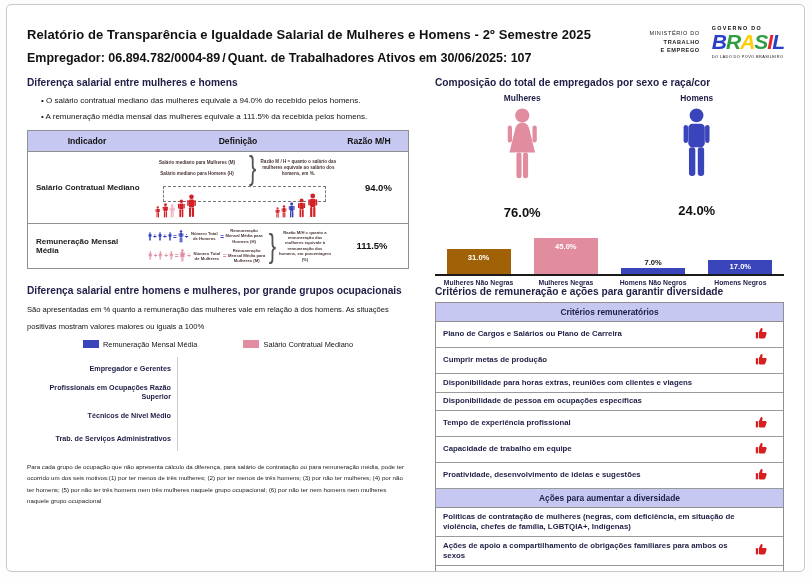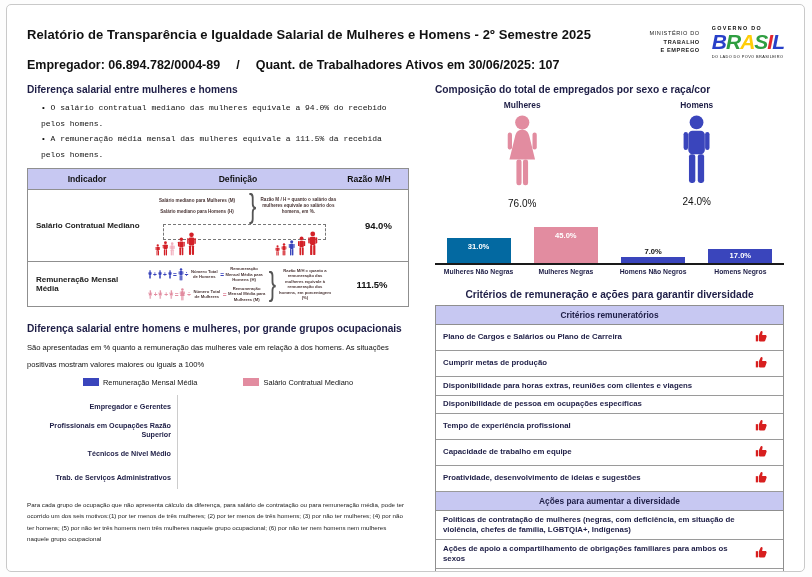--- a/index.html
+++ b/index.html
@@ -4,37 +4,37 @@
 <style>
   * { margin:0; padding:0; box-sizing:border-box; }
   html,body { width:812px; height:577px; background:#fdfdfd; font-family:"Liberation Sans", sans-serif; color:#111; }
   .page { position:absolute; left:6px; top:4px; width:799px; height:568px; background:#fff;
           border:1px solid #c9c9c9; border-radius:5px; padding:14px 20px 8px 20px; overflow:hidden; }
 
   
   .header { display:flex; justify-content:space-between; align-items:flex-start; }
   .titles { padding-top:8px; }
   .title-main { font-size:13px; font-weight:bold; letter-spacing:.1px; }
-  .title-sub { font-size:12.5px; font-weight:bold; margin-top:16px; display:flex; gap:16px; }
+  .title-sub { font-size:12.5px; font-weight:bold; margin-top:9px; display:flex; gap:2px; }
   .logo-wrap { display:flex; align-items:center; gap:12px; padding-top:6px; }
   .ministry { text-align:right; font-size:5.6px; letter-spacing:.6px; color:#222; line-height:1.55; }
   .ministry .b { font-weight:bold; }
   .brasil { text-align:left; }
   .brasil .gov { font-size:5.4px; font-weight:bold; letter-spacing:1.3px; }
   .brasil .word { font-size:21px; font-weight:bold; line-height:1; letter-spacing:-1px; font-style:italic; }
   .brasil .tag { font-size:3.9px; letter-spacing:.4px; margin-top:2px; }
 
   
   .cols { display:flex; gap:26px; margin-top:12px; }
   .col-l { width:382px; }
   .col-r { width:363px; }
   .sec-h { font-size:10.2px; font-weight:bold; color:#1e1e46; margin-bottom:5px; }
 
   
-  .bullets { list-style:none; margin:2px 0 6px 14px;font-family:Liberation Mono, monospace; }
+  .bullets { list-style:none; margin:2px 0 6px 14px; }
   .bullets li { font-size:8px; line-height:1.95; }
   .bullets li::before { content:"• "; }
 
   
   .ind-table { border:1px solid #8f8f8f; width:100%; }
   .ind-head { display:grid; grid-template-columns:118px 1fr 78px; background:#c7c8f2; border-bottom:1px solid #8f8f8f; }
   .ind-head span { font-size:8.6px; font-weight:bold; text-align:center; padding:5px 2px; }
   .ind-row { display:grid; grid-template-columns:118px 1fr 78px; align-items:center; }
   .ind-row + .ind-row { border-top:1px solid #8f8f8f; }
   .ind-name { font-size:8px; font-weight:bold; color:#222; padding:4px 4px 4px 8px; }
@@ -65,21 +65,21 @@
   .occ-row { display:flex; align-items:center; min-height:23.5px; }
   .occ-label { width:150px; text-align:right; padding-right:6px; font-size:7.2px; font-weight:bold; color:#1e1e46; }
   .occ-plot { position:relative; flex:1; align-self:stretch; border-left:1px solid #ccc; display:flex; flex-direction:column; justify-content:center; }
   .occ-bar { height:10.5px; color:#fff; font-size:7px; font-weight:bold; text-align:right; padding-right:3px; line-height:10.5px; }
   .footnote { font-size:6.2px; line-height:1.85; color:#222; margin-top:10px; }
 
   
   .figures { display:flex; justify-content:space-around; margin-top:2px; }
   .figure { text-align:center; width:120px; }
   .fig-label { font-size:8.4px; font-weight:bold; color:#1e1e46; margin-bottom:4px; }
-  .fig-value { font-size:10px; font-weight:normal; margin-top:6px; }
+  .fig-value { font-size:13px; font-weight:bold; margin-top:20px; }
   .comp-chart { margin-top:14px; }
   .comp-bars { display:flex; align-items:flex-end; height:40px; }
   .comp-slot { width:25%; display:flex; flex-direction:column; align-items:center; justify-content:flex-end; }
   .comp-bar { width:64px; color:#fff; font-size:7.6px; font-weight:bold; text-align:center; }
   .comp-above { font-size:7.6px; font-weight:bold; color:#111; margin-bottom:1px; }
   .comp-base { border-top:2px solid #1a1a1a; }
   .comp-cats { display:flex; margin-top:3px; }
   .comp-cat { width:25%; text-align:center; font-size:6.8px; font-weight:bold; color:#1e1e46; }
 
   
@@ -390,21 +390,21 @@
                 <rect x="6.5" y="29" width="4.6" height="21" rx="1.8"></rect>
                 <rect x="12.9" y="29" width="4.6" height="21" rx="1.8"></rect>
               </svg></div>
           <div class="fig-value">24.0%</div>
         </div>
       </div>
 
       <div class="comp-chart">
         <div class="comp-bars" id="comp-bars">
             <div class="comp-slot">
-              <div class="comp-bar" style="height:25px;background:#0369a1;line-height:18px">31.0%</div>
+              <div class="comp-bar" style="height:25px;background:#a16207;line-height:18px">31.0%</div>
             </div>
             <div class="comp-slot">
               <div class="comp-bar" style="height:36px;background:#E28CA0;line-height:18px">45.0%</div>
             </div>
             <div class="comp-slot">
               <div class="comp-above">7.0%</div>
       <div class="comp-bar" style="height:6px;background:#3A45BC"></div>
             </div>
             <div class="comp-slot">
               <div class="comp-bar" style="height:14px;background:#3A45BC;line-height:14px">17.0%</div>
@@ -412,21 +412,21 @@
           </div>
         <div class="comp-base"></div>
         <div class="comp-cats" id="comp-cats">
             <div class="comp-cat">Mulheres Não Negras</div>
             <div class="comp-cat">Mulheres Negras</div>
             <div class="comp-cat">Homens Não Negros</div>
             <div class="comp-cat">Homens Negros</div>
           </div>
       </div>
 
-      <div class="sec-h" style="margin-top:14px;text-align:center;">Critérios de remuneração e ações para garantir diversidade</div>
+      <div class="sec-h" style="">Critérios de remuneração e ações para garantir diversidade</div>
       <div class="crit-table" id="crit-table">
           <div class="crit-sec-h">Critérios remuneratórios</div>
           <div class="crit-row">
             <span class="crit-label">Plano de Cargos e Salários ou Plano de Carreira</span>
       <span class="crit-icon"><svg width="13" height="13" viewBox="0 0 24 24" fill="#D81F1F">
                 <path d="M1.5 9.5h4V21h-4z"></path>
                 <path d="M7 20.2V10l3.2-6.8c.3-.7 1-1.2 1.8-1.2 1.1 0 2 .9 2 2 0 .15-.02.3-.05.45L13.2 9H19c1.4 0 2.5 1.1 2.5 2.5 0 .3-.05.55-.14.8l-2.4 6.9A2.5 2.5 0 0 1 16.6 21H9.5c-1 0-1.9-.3-2.5-.8z"></path>
               </svg></span>
           </div>
           <div class="crit-row">

